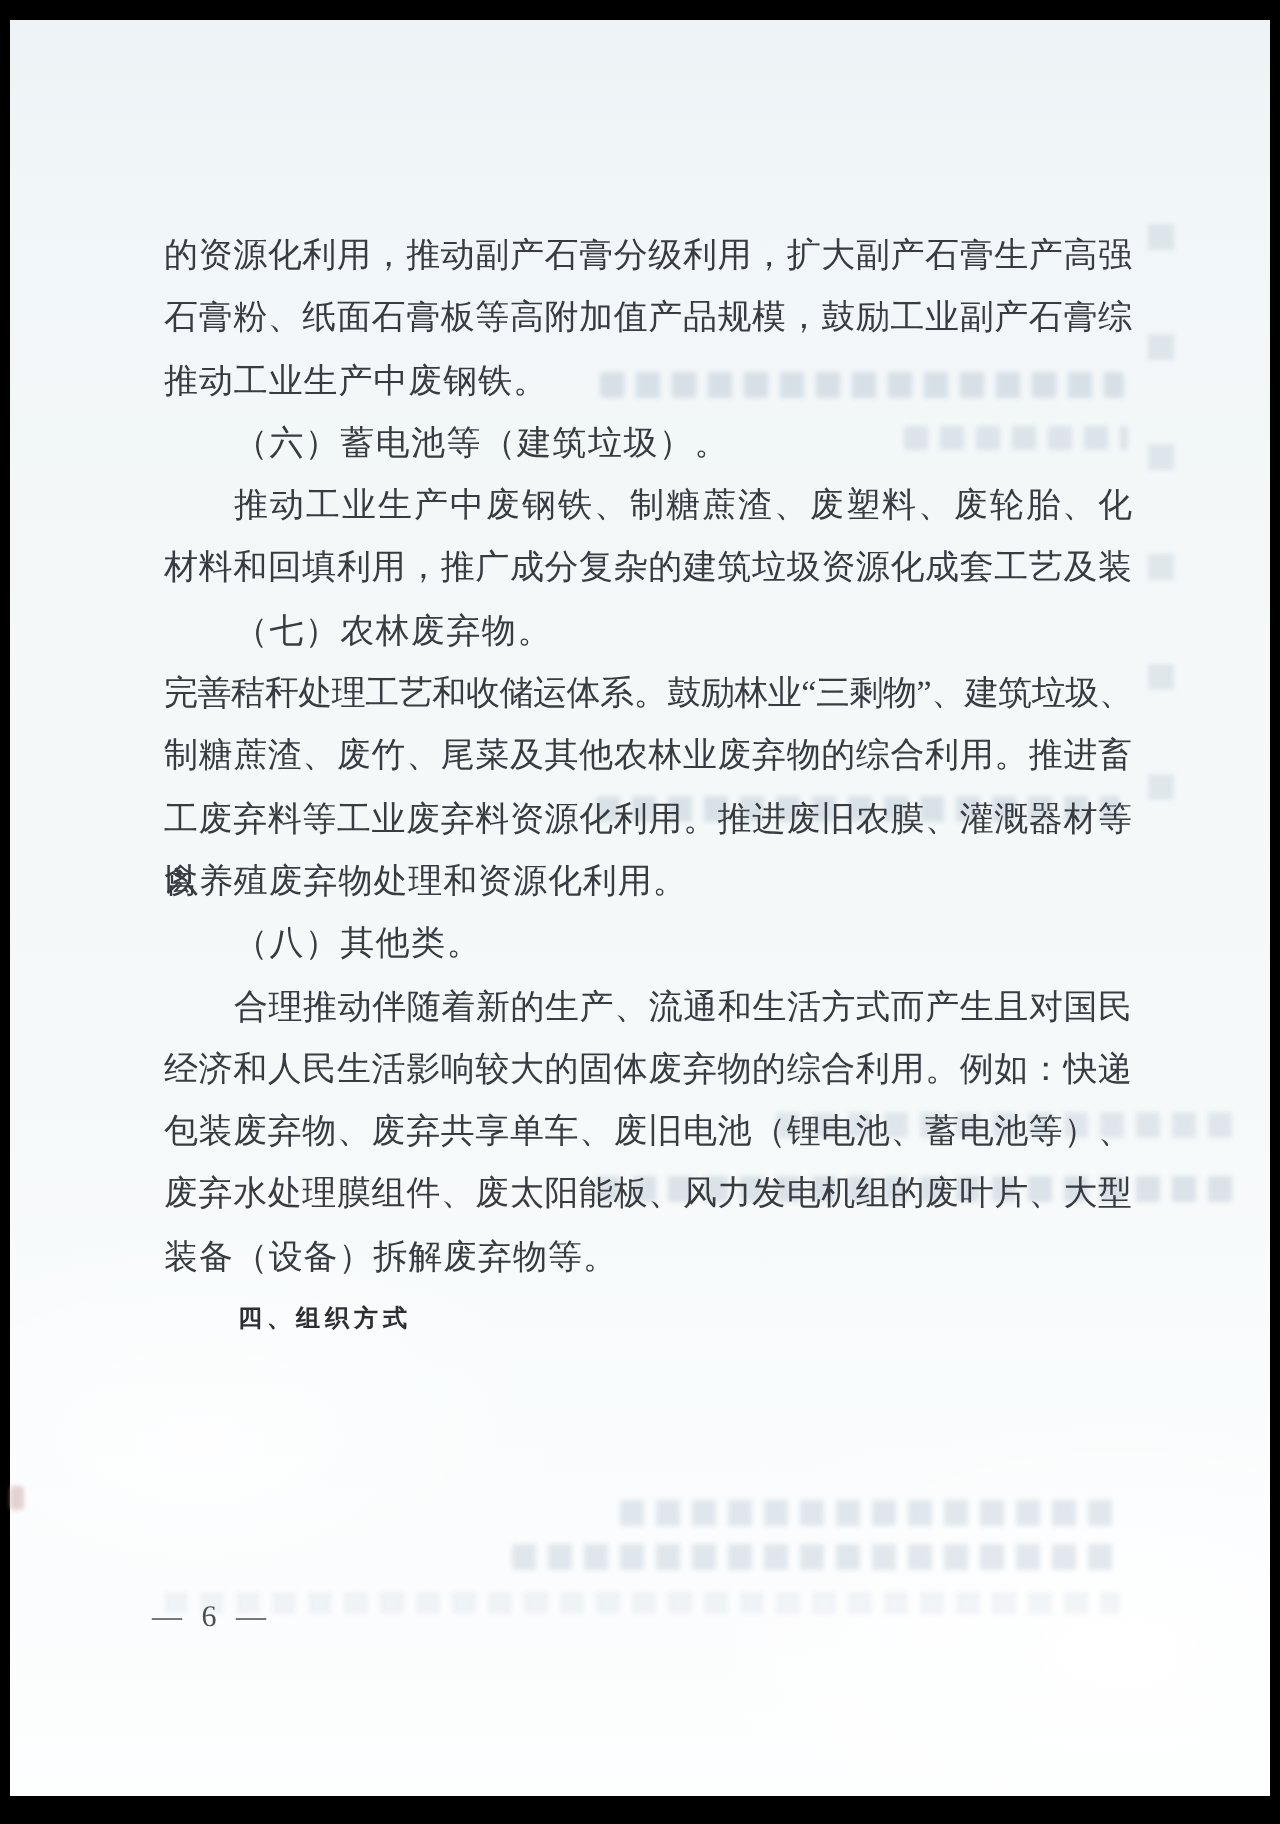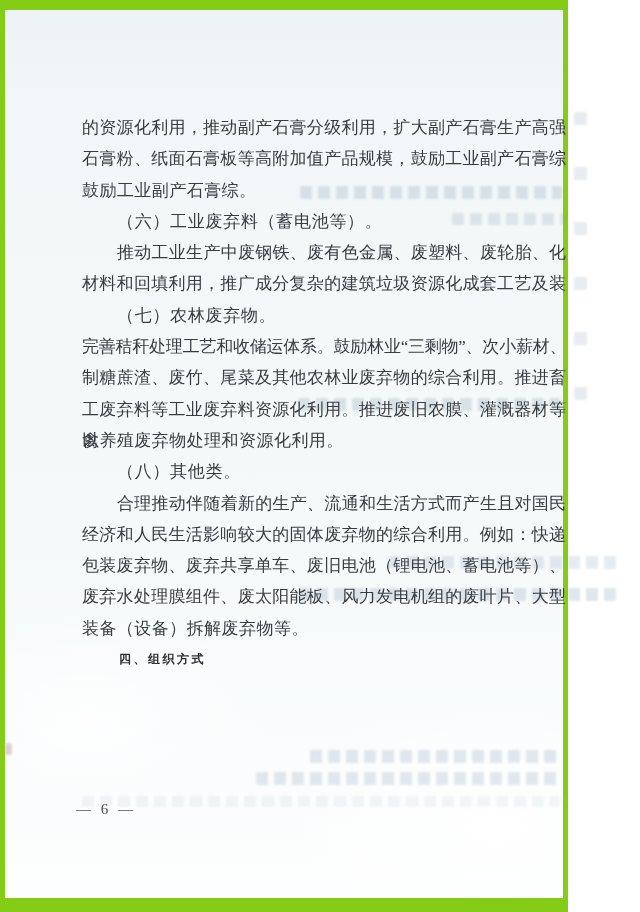--- a/index.html
+++ b/index.html
@@ -6,23 +6,23 @@
     margin: 0;
     padding: 0;
     width: 640px;
     height: 912px;
     background: #ffffff;
     overflow: hidden;
     font-family: "Liberation Serif", "DejaVu Serif", serif;
   }
   .scan-frame {
     position: relative;
-    width: 568px;
+    width: 640px;
     height: 912px;
-    background: #84cc16;
+    background: #000000;
   }
   
   .paper {
     position: absolute;
     left: 5px;
     top: 10px;
     right: 5px;
     bottom: 14px;
     background:
       radial-gradient(340px 200px at 88% 92%, rgba(255,255,255,0.9) 0%, rgba(255,255,255,0) 70%),
@@ -110,26 +110,26 @@
     <div class="bt" style="left:383px;top:546px;width:230px;opacity:.4;"></div>
     <div class="bt" style="left:293px;top:578px;width:320px;opacity:.5;"></div>
     <div class="bt" style="left:305px;top:740px;width:252px;opacity:.45;"></div>
     <div class="bt" style="left:251px;top:762px;width:306px;opacity:.45;"></div>
     <div class="bt" style="left:77px;top:786px;width:478px;height:11px;opacity:.2;"></div>
     <div class="speck" style="left:0px;top:733px;width:7px;height:12px;"></div>
 
     <div class="textcol">
       <div class="ln full">的资源化利用，推动副产石膏分级利用，扩大副产石膏生产高强</div>
       <div class="ln full">石膏粉、纸面石膏板等高附加值产品规模，鼓励工业副产石膏综</div>
-      <div class="ln end">鼓励工业副产石膏综。</div>
-      <div class="ln head">（六）工业废弃料（蓄电池等）。</div>
-      <div class="ln full start">推动工业生产中废钢铁、废有色金属、废塑料、废轮胎、化</div>
+      <div class="ln end">推动工业生产中废钢铁。</div>
+      <div class="ln head">（六）蓄电池等（建筑垃圾）。</div>
+      <div class="ln full start">推动工业生产中废钢铁、制糖蔗渣、废塑料、废轮胎、化</div>
       <div class="ln full">材料和回填利用，推广成分复杂的建筑垃圾资源化成套工艺及装</div>
       <div class="ln head">（七）农林废弃物。</div>
-      <div class="ln full tight">完善秸秆处理工艺和收储运体系。鼓励林业“三剩物”、次小薪材、</div>
+      <div class="ln full tight">完善秸秆处理工艺和收储运体系。鼓励林业“三剩物”、建筑垃圾、</div>
       <div class="ln full">制糖蔗渣、废竹、尾菜及其他农林业废弃物的综合利用。推进畜</div>
       <div class="ln full">工废弃料等工业废弃料资源化利用。推进废旧农膜、灌溉器材等以</div>
       <div class="ln end">禽养殖废弃物处理和资源化利用。</div>
       <div class="ln head">（八）其他类。</div>
       <div class="ln full start">合理推动伴随着新的生产、流通和生活方式而产生且对国民</div>
       <div class="ln full">经济和人民生活影响较大的固体废弃物的综合利用。例如：快递</div>
       <div class="ln full">包装废弃物、废弃共享单车、废旧电池（锂电池、蓄电池等）、</div>
       <div class="ln full">废弃水处理膜组件、废太阳能板、风力发电机组的废叶片、大型</div>
       <div class="ln end">装备（设备）拆解废弃物等。</div>
       <div class="ln boldhead">四、组织方式</div>

